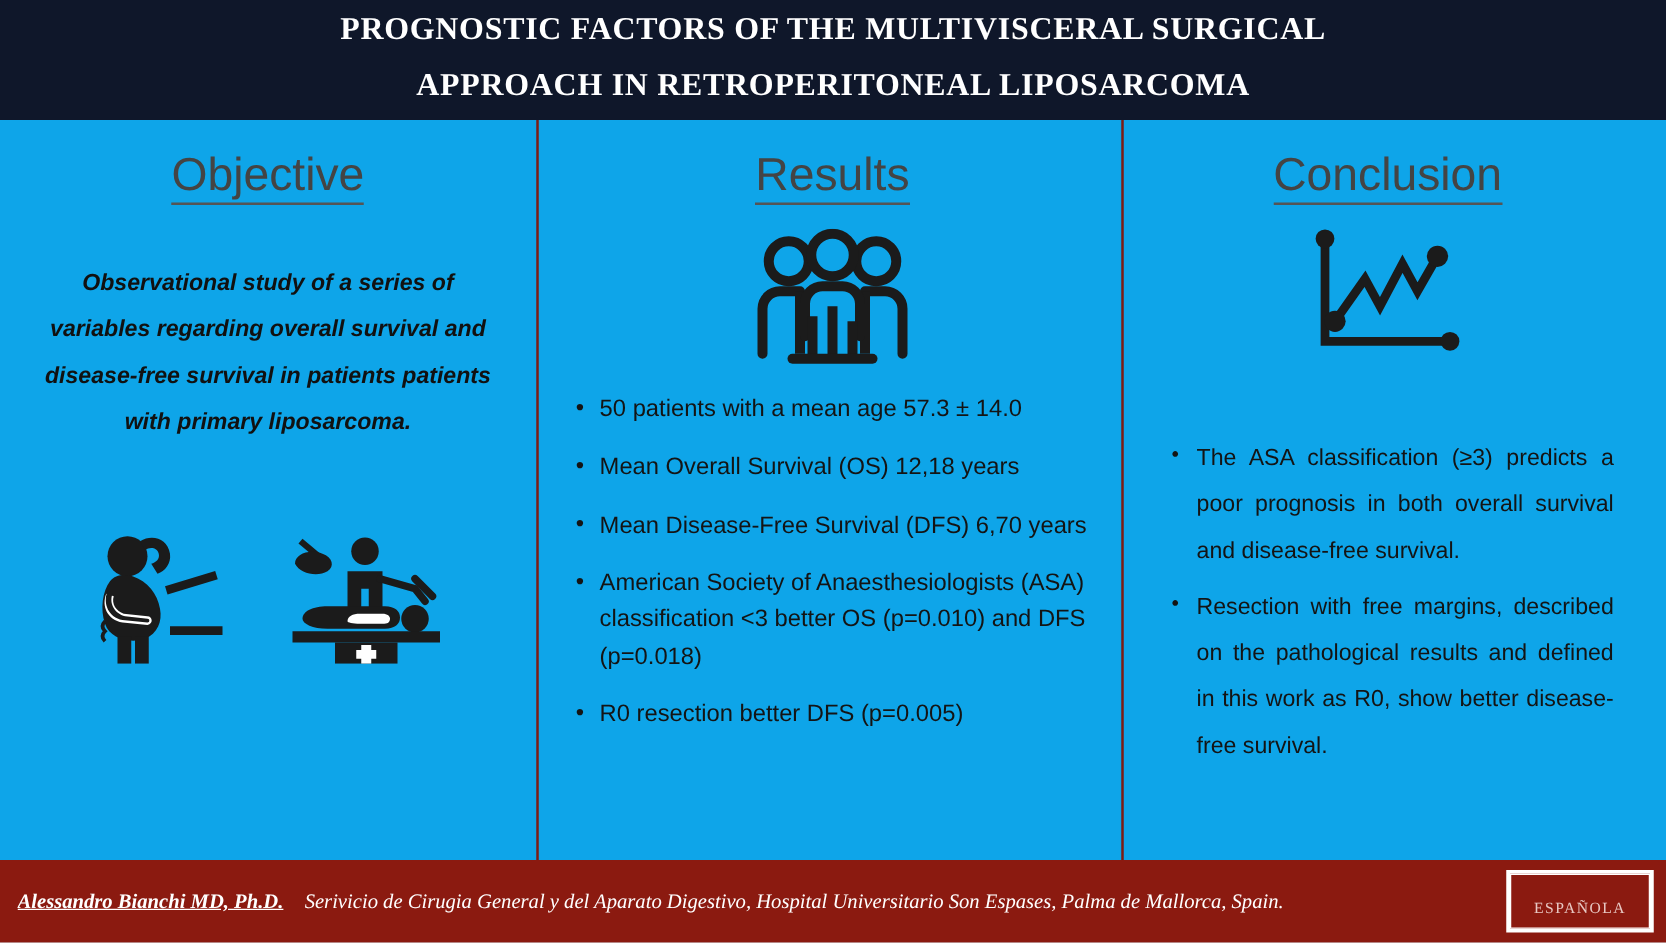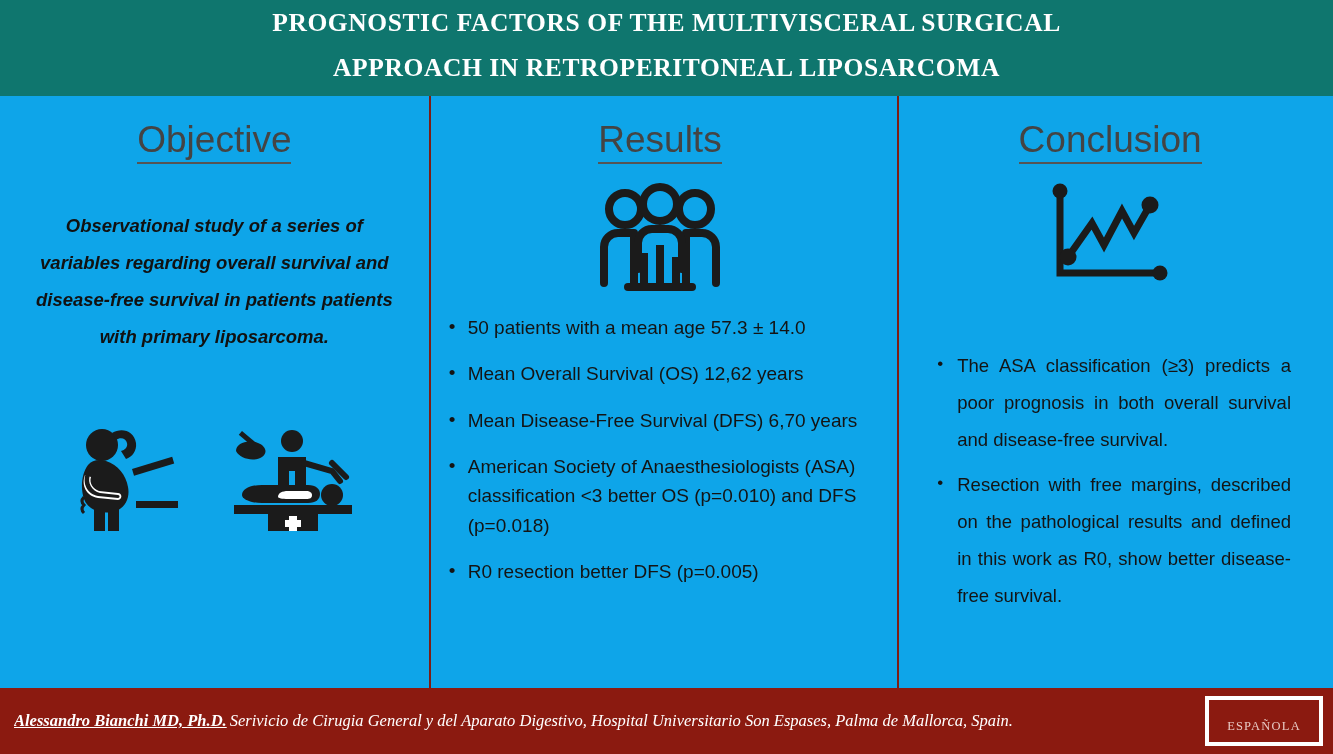--- a/index.html
+++ b/index.html
@@ -18,21 +18,21 @@
     position: relative;
     width: 1333px;
     height: 754px;
     background: #ffffff;
     display: flex;
     flex-direction: column;
   }
 
   
   .header-band {
-    background: #0f766e;
+    background: #0f172a;
     color: #ffffff;
     height: 96px;
     flex: 0 0 96px;
     display: flex;
     flex-direction: column;
     align-items: center;
     justify-content: center;
     box-sizing: border-box;
     padding: 4px 40px 8px 40px;
   }
@@ -54,21 +54,21 @@
     display: flex;
     flex-direction: row;
     align-items: stretch;
     background: #0ea5e9;
   }
   .col {
     position: relative;
     box-sizing: border-box;
   }
   .col-objective { width: 430px; padding: 18px 22px 0 22px; }
-  .col-results   { width: 468px; padding: 18px 20px 0 12px; }
+  .col-results   { width: 468px; padding: 18px 20px 0 24px; }
   .col-conclusion{ width: 435px; padding: 18px 42px 0 30px; }
 
   .divider {
     width: 2px;
     background: #7d1d14;
     flex: 0 0 2px;
     align-self: stretch;
   }
 
   .col-heading {
@@ -181,21 +181,21 @@
     font-size: 16.5px;
     font-style: italic;
     line-height: 1.2;
     white-space: nowrap;
     overflow: hidden;
   }
   .footer-author {
     font-weight: bold;
     font-style: italic;
     text-decoration: underline;
-    margin-right: 3px;
+    margin-right: 17px;
     text-align: right;
   }
   .logo-box {
     position: absolute;
     right: 10px;
     top: 8px;
     width: 118px;
     height: 50px;
     background: #ffffff;
     padding: 3px;
@@ -337,21 +337,21 @@
             <path d="M66 104 V62"></path>
             <path d="M82 104 V74"></path>
 
             <path d="M34 104 H98" stroke-linecap="round"></path>
           </svg>
         </span>
       </div>
 
       <ul class="results-list">
         <li>50 patients with a mean age 57.3 ± 14.0</li>
-        <li>Mean Overall Survival (OS) 12,62 years</li>
+        <li>Mean Overall Survival (OS) 12,18 years</li>
         <li>Mean Disease-Free Survival (DFS) 6,70 years</li>
         <li>American Society of Anaesthesiologists (ASA) classification &lt;3  better OS (p=0.010) and DFS (p=0.018)</li>
         <li>R0 resection better DFS (p=0.005)</li>
       </ul>
     </div>
 
     <div class="divider"></div>
 
     <div class="col col-conclusion">
       <div class="col-heading"><span class="u">Conclusion</span></div>

